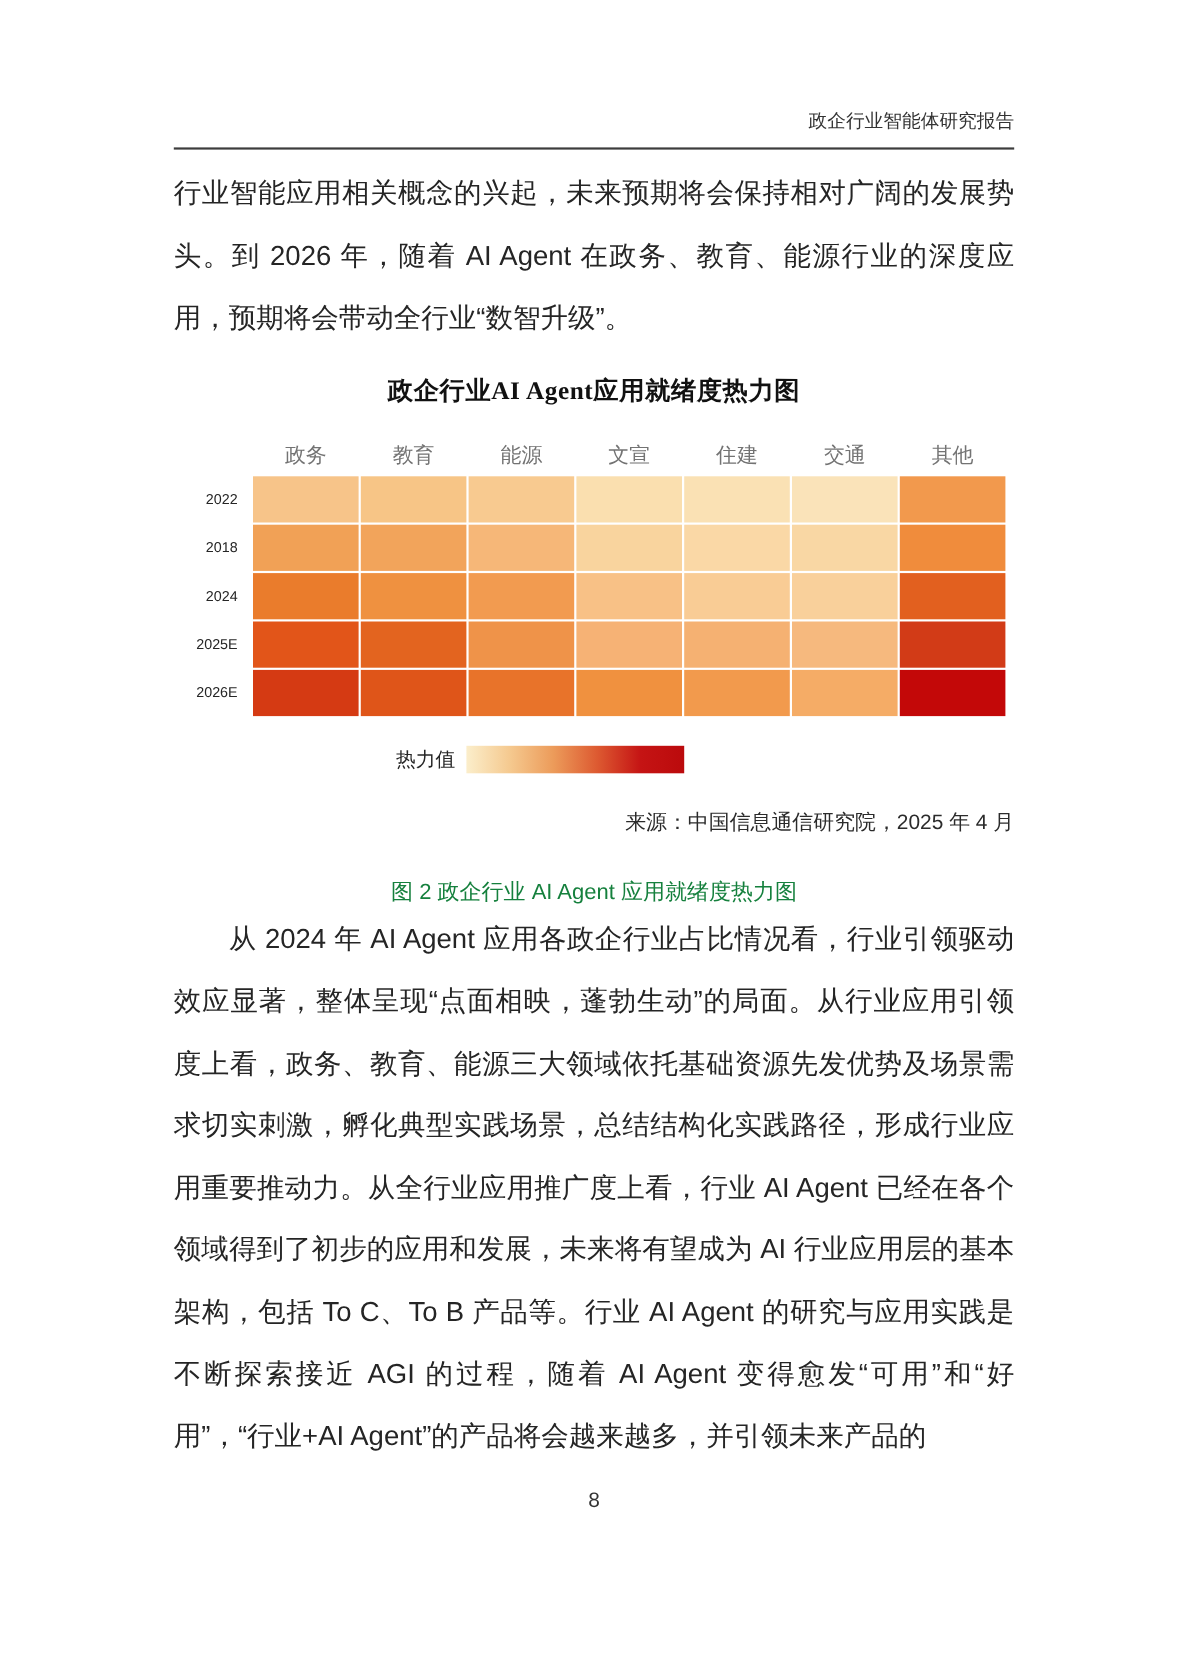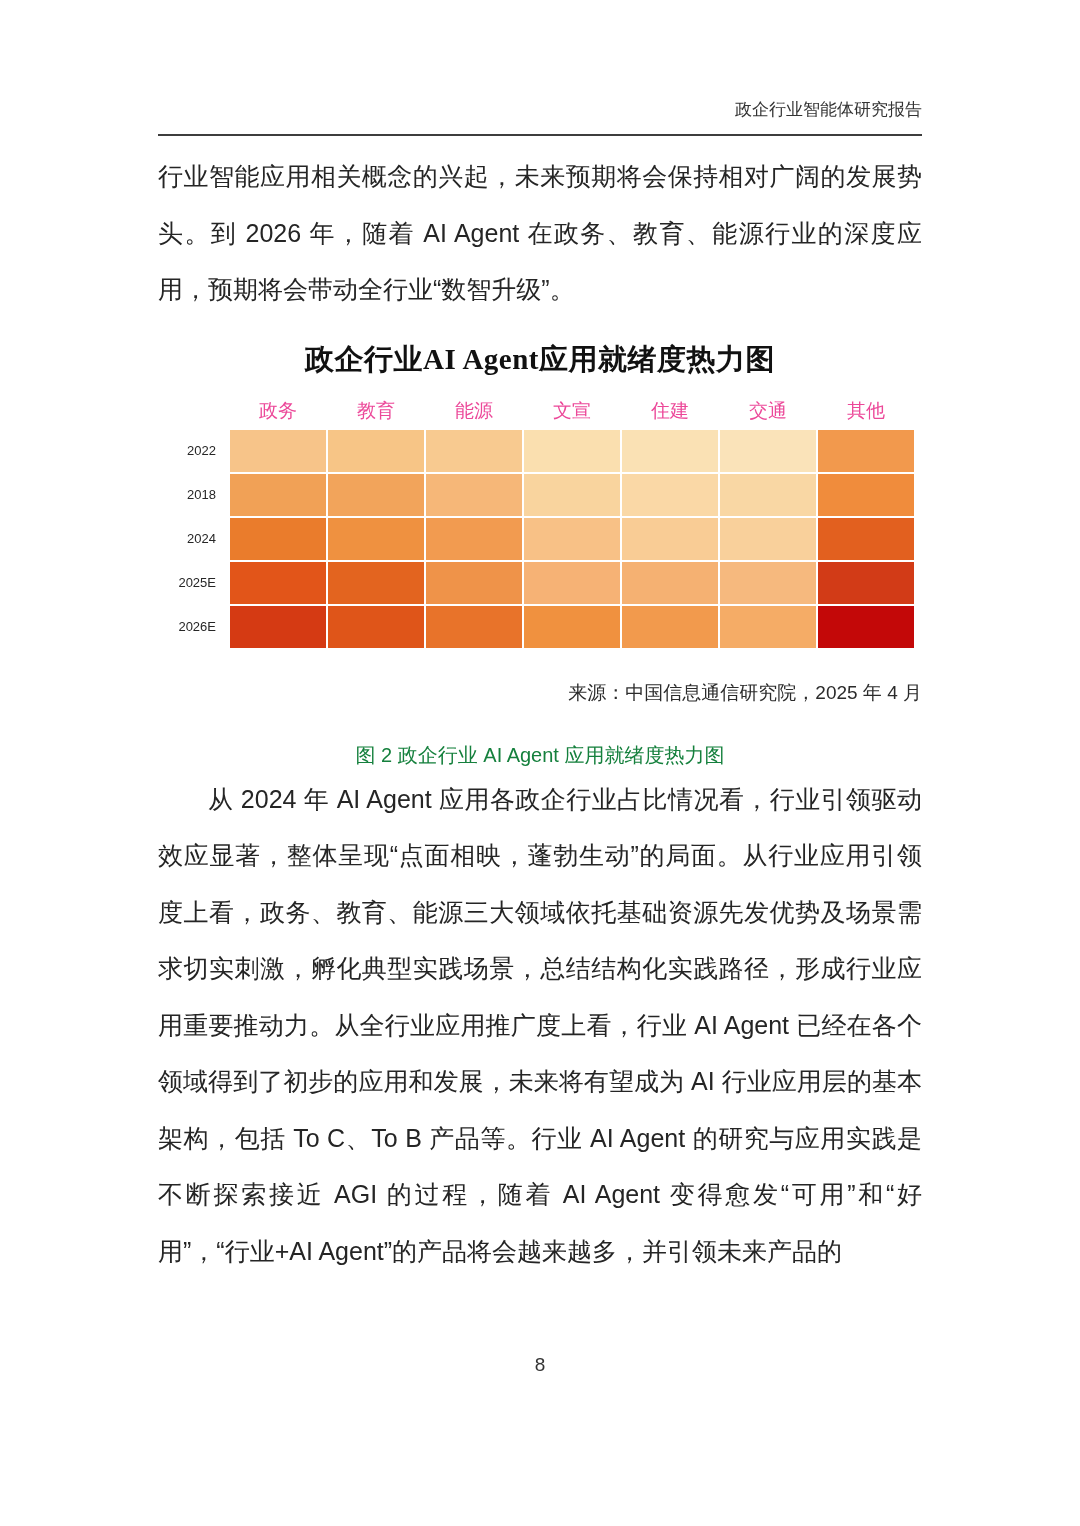--- a/index.html
+++ b/index.html
@@ -31,39 +31,40 @@
   }
   .para-1 { margin-top: 12px; }
   .para-2 { text-indent: 2em; margin-top: 2px; }
 
   
   .chart-block { margin-top: 22px; }
   .chart-title {
     text-align: center;
     font-family: "Liberation Serif", serif;
     font-weight: bold;
-    font-size: 29px;
+    font-size: 23px;
     color: #111111;
     letter-spacing: 0.5px;
   }
   .heatmap-wrap { margin-top: 18px; margin-left: 0px; }
   .hm-grid {
     display: grid;
     grid-template-columns: 70px repeat(7, 96px);
     gap: 2px;
     background: #ffffff;
   }
   .hm-col-spacer { height: 30px; }
   .hm-col-label {
     font-size: 19px;
-    color: #ec4899;
+    color: #737373;
     text-align: center;
     align-self: end;
     padding-bottom: 7px;
     height: 30px;
+    margin-top: 12px;
   }
   .hm-row-label {
     font-size: 13px;
     color: #262626;
     text-align: right;
     padding-right: 12px;
     align-self: center;
     line-height: 42px;
     height: 42px;
   }
@@ -164,20 +165,24 @@
           <div class="hm-cell" title="2026E 政务" style="background: rgb(213, 58, 19);"></div>
           <div class="hm-cell" title="2026E 教育" style="background: rgb(223, 85, 25);"></div>
           <div class="hm-cell" title="2026E 能源" style="background: rgb(232, 115, 42);"></div>
           <div class="hm-cell" title="2026E 文宣" style="background: rgb(240, 145, 63);"></div>
           <div class="hm-cell" title="2026E 住建" style="background: rgb(242, 154, 77);"></div>
           <div class="hm-cell" title="2026E 交通" style="background: rgb(245, 172, 102);"></div>
           <div class="hm-cell" title="2026E 其他" style="background: rgb(195, 8, 8);"></div>
         </div>
     </div>
 
+    <div class="legend">
+      <span class="legend-label">热力值</span>
+      <span class="legend-bar" id="legend-bar" style="background: linear-gradient(90deg, rgb(251, 238, 203), rgb(245, 201, 143), rgb(236, 155, 90), rgb(221, 90, 49), rgb(197, 20, 20), rgb(187, 10, 12));"></span>
+    </div>
   </div>
 
   <div class="fig-source">来源：中国信息通信研究院，2025 年 4 月</div>
 
   <div class="fig-caption">图 2 政企行业 AI Agent 应用就绪度热力图</div>
 
   <p class="para para-2">从 2024 年 AI Agent 应用各政企行业占比情况看，行业引领驱动效应显著，整体呈现“点面相映，蓬勃生动”的局面。从行业应用引领度上看，政务、教育、能源三大领域依托基础资源先发优势及场景需求切实刺激，孵化典型实践场景，总结结构化实践路径，形成行业应用重要推动力。从全行业应用推广度上看，行业 AI Agent 已经在各个领域得到了初步的应用和发展，未来将有望成为 AI 行业应用层的基本架构，包括 To C、To B 产品等。行业 AI Agent 的研究与应用实践是不断探索接近 AGI 的过程，随着 AI Agent 变得愈发“可用”和“好用”，“行业+AI Agent”的产品将会越来越多，并引领未来产品的</p>
 
 </div>
 

